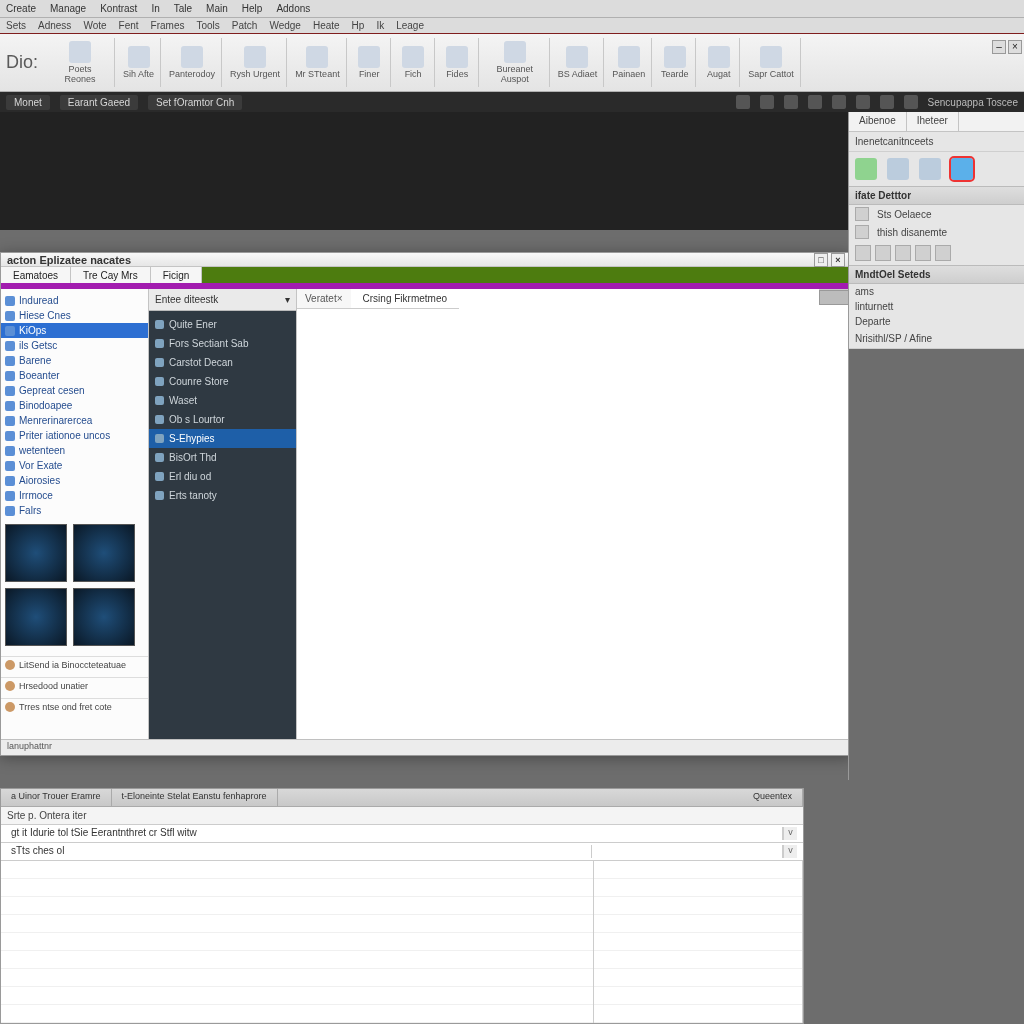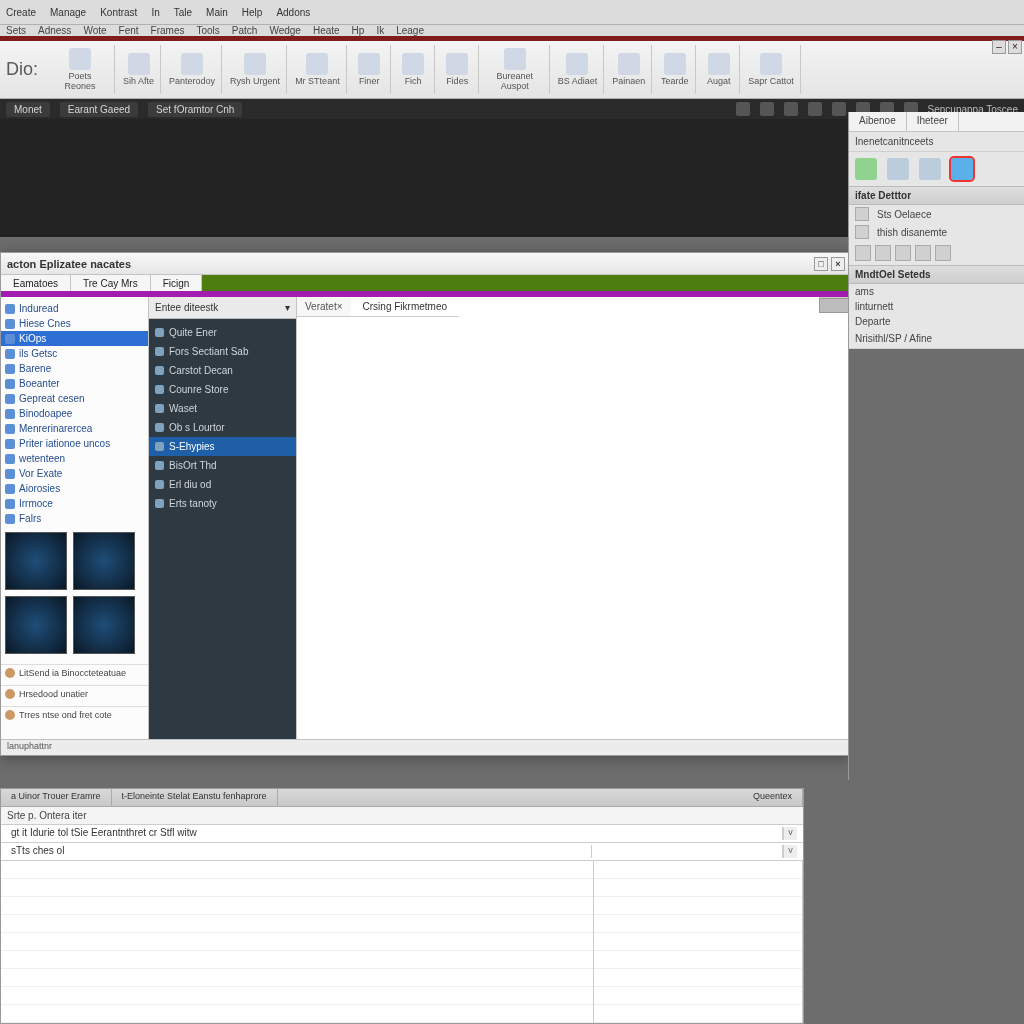--- a/index.html
+++ b/index.html
@@ -1,43 +1,43 @@
 <!DOCTYPE html>
 <html><head>
 <meta charset="utf-8">
 <style>
 * { margin: 0; padding: 0; box-sizing: border-box; font-family: "Segoe UI", Tahoma, sans-serif; }
 body { width: 1024px; height: 1024px; background: #6d6d6d; overflow: hidden; font-size: 11px; color: #222; }
 .app { width: 1024px; height: 1024px; display: flex; flex-direction: column; }
 
 
-.menubar { background: #dcdcdc; border-bottom: 1px solid #b0b0b0; display: flex; padding: 2px 6px; gap: 14px; height: 25px; align-items: center; }
+.menubar { background: #dcdcdc; border-bottom: 1px solid #b0b0b0; display: flex; padding: 2px 6px; gap: 14px; height: 18px; align-items: center; }
 .menubar span { font-size: 10px; color: #333; cursor: default; }
-.menubar2 { background: #dcdcdc; border-bottom: 5px solid #7f1d1d; display: flex; padding: 2px 6px; gap: 12px; height: 16px; align-items: center; }
+.menubar2 { background: #dcdcdc; border-bottom: 1px solid #7f1d1d; display: flex; padding: 2px 6px; gap: 12px; height: 16px; align-items: center; }
 .menubar2 span { font-size: 10px; color: #444; cursor: default; }
 
 
 .ribbon { background: linear-gradient(#f4f4f4,#e4e4e4); border-bottom: 1px solid #b0b0b0; display: flex; padding: 4px 4px; height: 58px; gap: 2px; align-items: stretch; }
 .rgroup { display: flex; flex-direction: column; align-items: center; justify-content: center; padding: 2px 6px; border-right: 1px solid #c8c8c8; min-width: 42px; }
 .rgroup .ricon { width: 22px; height: 22px; border-radius: 3px; background: #cfd8e4; margin-bottom: 2px; }
 .rgroup .rlabel { font-size: 9px; color: #555; text-align: center; line-height: 1.1; max-width: 56px; }
 .ribbon-label { display:flex; flex-direction:column; justify-content:center; font-size: 18px; color:#5a5a5a; padding: 0 6px 0 2px; }
 
 
 .darktabs { background: #2a2a2a; height: 20px; display: flex; align-items: center; padding: 0 6px; gap: 10px; color: #bbb; font-size: 10px; }
 .darktabs .dtab { padding: 2px 8px; background: #3b3b3b; border-radius: 2px; color: #d6d6d6; }
 .darktabs .dicon { width: 14px; height: 14px; background: #555; border-radius: 2px; }
 .spacer { flex: 1; }
 
 
 .darkmain { background: #222; flex: 0 0 118px; }
 
 
 .explorer { position: absolute; left: 0; top: 252px; width: 852px; height: 504px; background: #e8e8e8; border: 1px solid #9a9a9a; box-shadow: 0 2px 14px rgba(0,0,0,.35); display: flex; flex-direction: column; }
-.expl-title { height: 22px; background: linear-gradient(#f8f8f8,#e6e6e6); border-bottom: 1px solid #c4c4c4; display: flex; align-items: center; padding: 0 6px; font-size: 11px; font-weight: 600; color: #333; }
+.expl-title { height: 14px; background: linear-gradient(#f8f8f8,#e6e6e6); border-bottom: 1px solid #c4c4c4; display: flex; align-items: center; padding: 0 6px; font-size: 11px; font-weight: 600; color: #333; }
 .expl-title .spacer {flex:1;}
 .expl-title .wbtn { width: 14px; height: 14px; margin-left: 3px; border:1px solid #999; background:#eee; font-size:9px; text-align:center; line-height:12px; cursor:default;}
 .expl-tabs { height: 22px; background: #4d7c0f; border-bottom: 6px solid #a21caf; display: flex; }
 .expl-tabs .etab { padding: 3px 12px; border-right: 1px solid #c4c4c4; font-size: 10px; background:#f6f6f6; }
 .expl-body { flex: 1; display: flex; overflow: hidden; }
 
 
 .tree { width: 148px; background: #fcfcfc; border-right: 1px solid #c4c4c4; overflow-y: auto; padding: 4px 0; font-size: 10px; }
 .tree .titem { padding: 2px 4px 2px 18px; position:relative; color:#254d8f; cursor:default; white-space: nowrap; overflow:hidden; text-overflow: ellipsis; }
 .tree .titem::before { content:""; position:absolute; left:4px; top:3px; width:10px; height:10px; background:#5b8fd6; border-radius:2px; }

